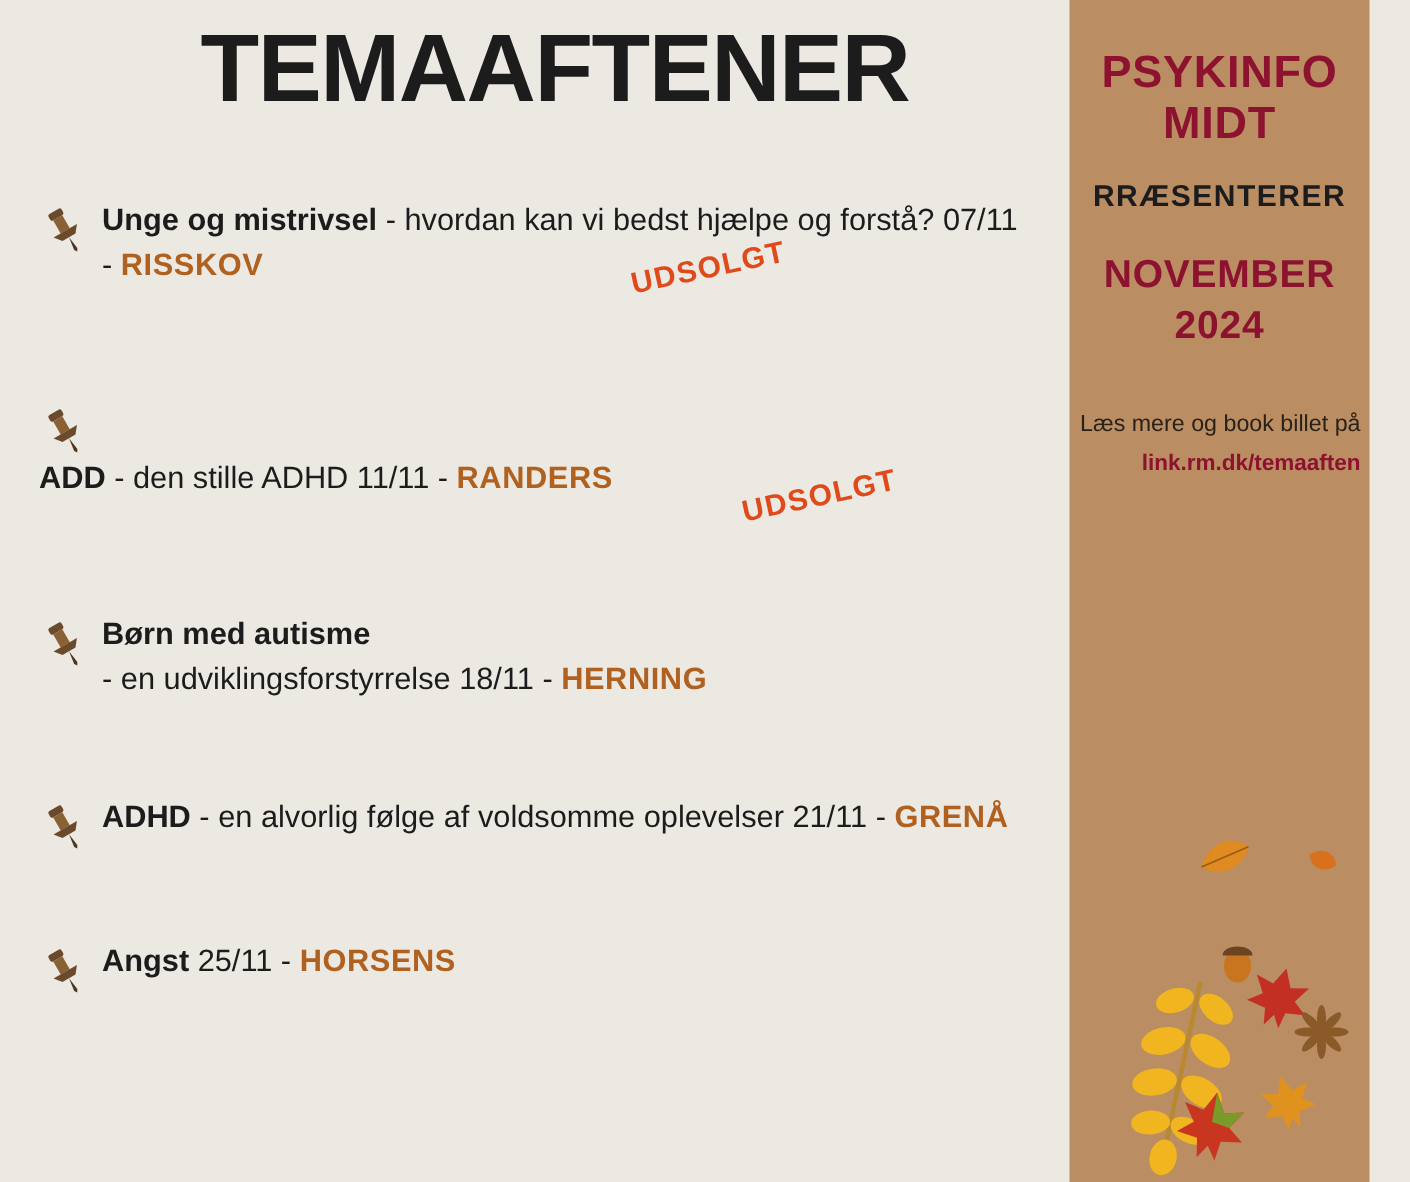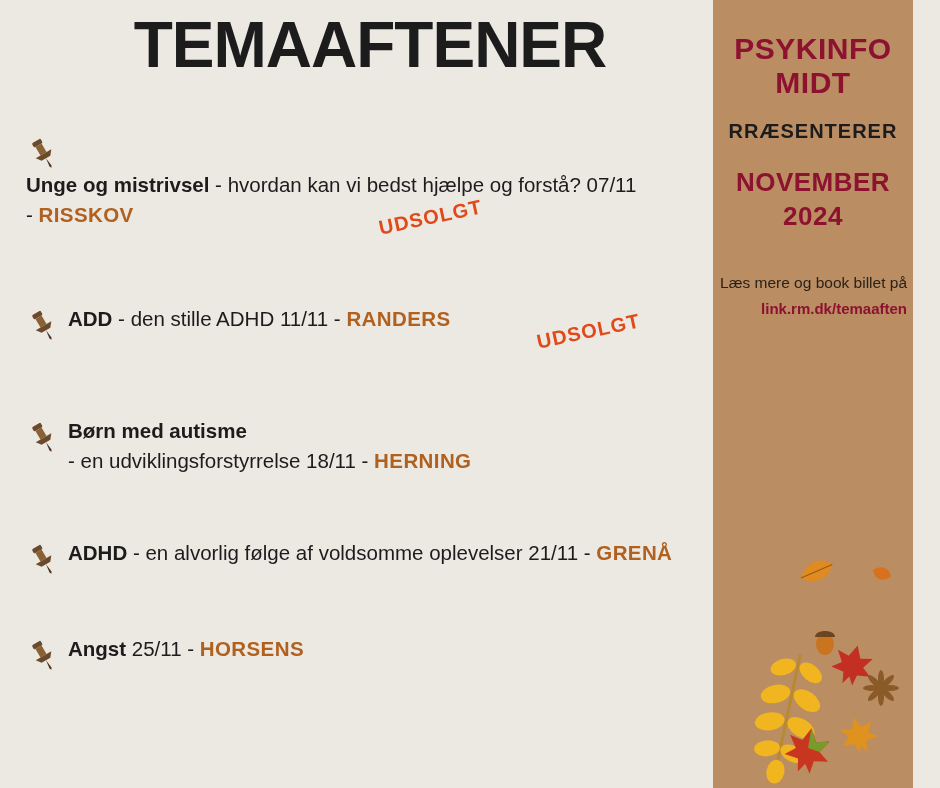--- a/index.html
+++ b/index.html
@@ -79,21 +79,21 @@
   .sold-out {
     position: absolute;
     color: #e04a1a;
     font-weight: bold;
     font-size: 20px;
     letter-spacing: 1px;
     transform: rotate(-12deg);
     white-space: nowrap;
   }
   
-  #event-0 { margin-bottom: 0; flex-direction: column; }
+  #event-0 { margin-bottom: 0; }
 
   
   .right {
     position: relative;
     width: 200px;
     height: 788px;
     background: #ba8d63;
     overflow: hidden;
   }
   .brand {
@@ -167,21 +167,21 @@
               <path d="M17 23 L18.2 32 L17 34 L15.8 32 Z" fill="#4e3520"></path>
             </g>
           </svg>
         </span>
         <div class="event-text">
           <span class="bold">Unge og mistrivsel</span><span> - hvordan kan vi bedst hjælpe og forstå? 07/11 - </span><span class="city">RISSKOV</span>
           <span class="sold-out" style="left:352px; top:32px;">UDSOLGT</span>
         </div>
       </div>
 
-      <div class="event" id="event-1" style="margin-bottom:74px;">
+      <div class="event" id="event-1" style="margin-bottom:74px;flex-direction:column;">
         <span class="pin">
           <svg viewBox="0 0 34 34" width="34" height="34" aria-hidden="true">
             <g transform="rotate(-30 17 17)">
               <rect x="12" y="3" width="10" height="5" rx="1.5" fill="#6b4a2b"></rect>
               <rect x="13.5" y="8" width="7" height="10" fill="#8a6135"></rect>
               <path d="M8 18 L26 18 L22 23 L12 23 Z" fill="#6b4a2b"></path>
               <path d="M17 23 L18.2 32 L17 34 L15.8 32 Z" fill="#4e3520"></path>
             </g>
           </svg>
         </span>

